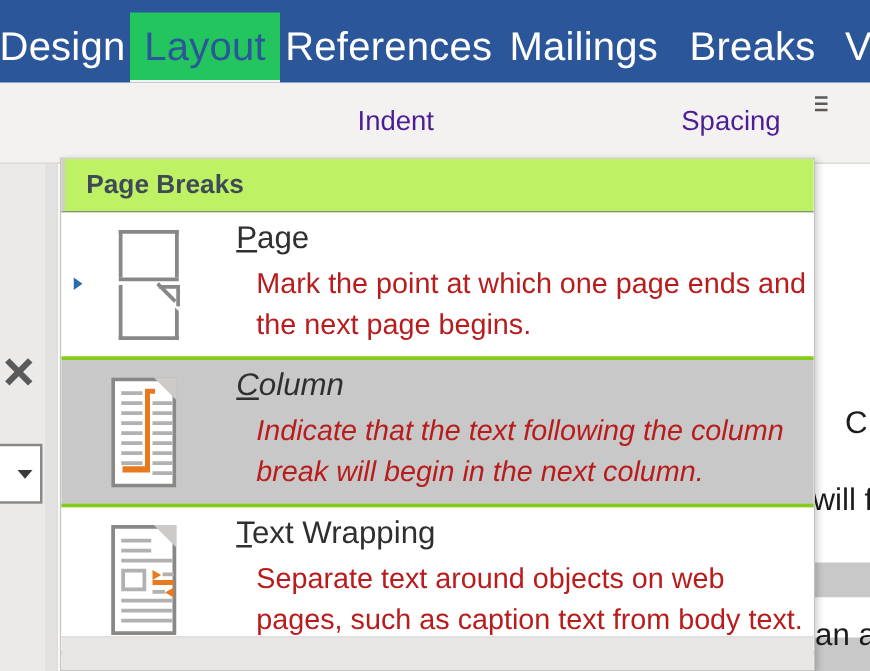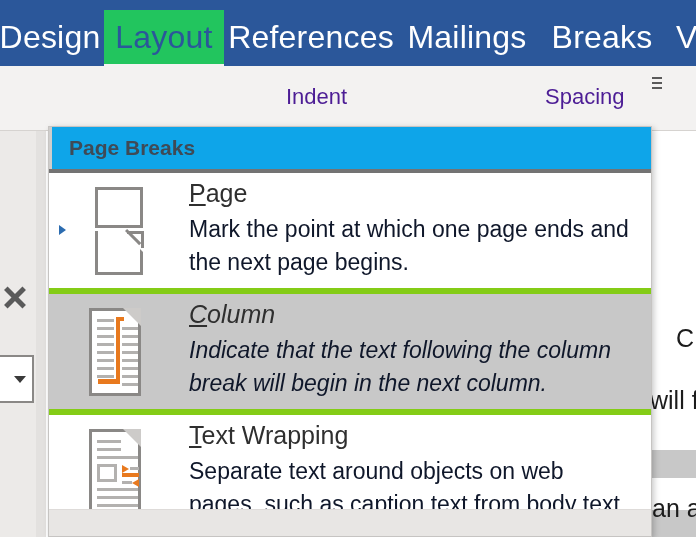--- a/index.html
+++ b/index.html
@@ -252,41 +252,41 @@
     width: 604px; height: 411px;
     background: #ffffff;
     border: 1px solid #c6c4c2;
     box-shadow: 2px 2px 6px rgba(0,0,0,0.22);
     box-sizing: border-box;
     overflow: hidden;
   }
   .menu-header {
     position: relative;
     height: 42px;
-    background: #0ea5e9;
-    border-bottom: 4px solid #737373;
+    background: #bef264;
+    border-bottom: 1px solid #737373;
   }
   .menu-header .lbar {
     position: absolute;
     left: 0; top: 0;
     width: 3px; height: 100%;
     background: #d0cecc;
   }
   .menu-header .htxt {
     position: absolute;
     left: 20px; top: 9px;
     font-size: 21px;
     font-weight: bold;
     color: #3f4a56;
     white-space: nowrap;
   }
   .menu-item {
     position: relative;
     height: 115px;
-    border-bottom: 6px solid #84cc16;
+    border-bottom: 3px solid #84cc16;
     cursor: pointer;
     background: #ffffff;
   }
   .menu-item.hover { background: #c8c8c8; font-style: italic; }
   .mi-marker {
     position: absolute;
     left: 10px; top: 52px;
     width: 0; height: 0;
     border-left: 7px solid #2b6cb0;
     border-top: 5px solid transparent;
@@ -300,25 +300,25 @@
   .mi-title {
     position: absolute;
     left: 140px; top: 6px;
     font-size: 25px;
     color: #2f2f2f;
     white-space: nowrap;
   }
   .mi-title u { text-decoration: underline; }
   .mi-desc {
     position: absolute;
-    left: 140px; top: 40px;
+    left: 156px; top: 40px;
     width: 450px;
     font-size: 23px;
     line-height: 33px;
-    color: #0f172a;
+    color: #b91c1c;
   }
   .menu-footer {
     position: absolute;
     left: 0; bottom: 0;
     width: 100%; height: 26px;
     background: #e8e6e4;
     border-top: 1px solid #dedbd9;
   }
 
   

